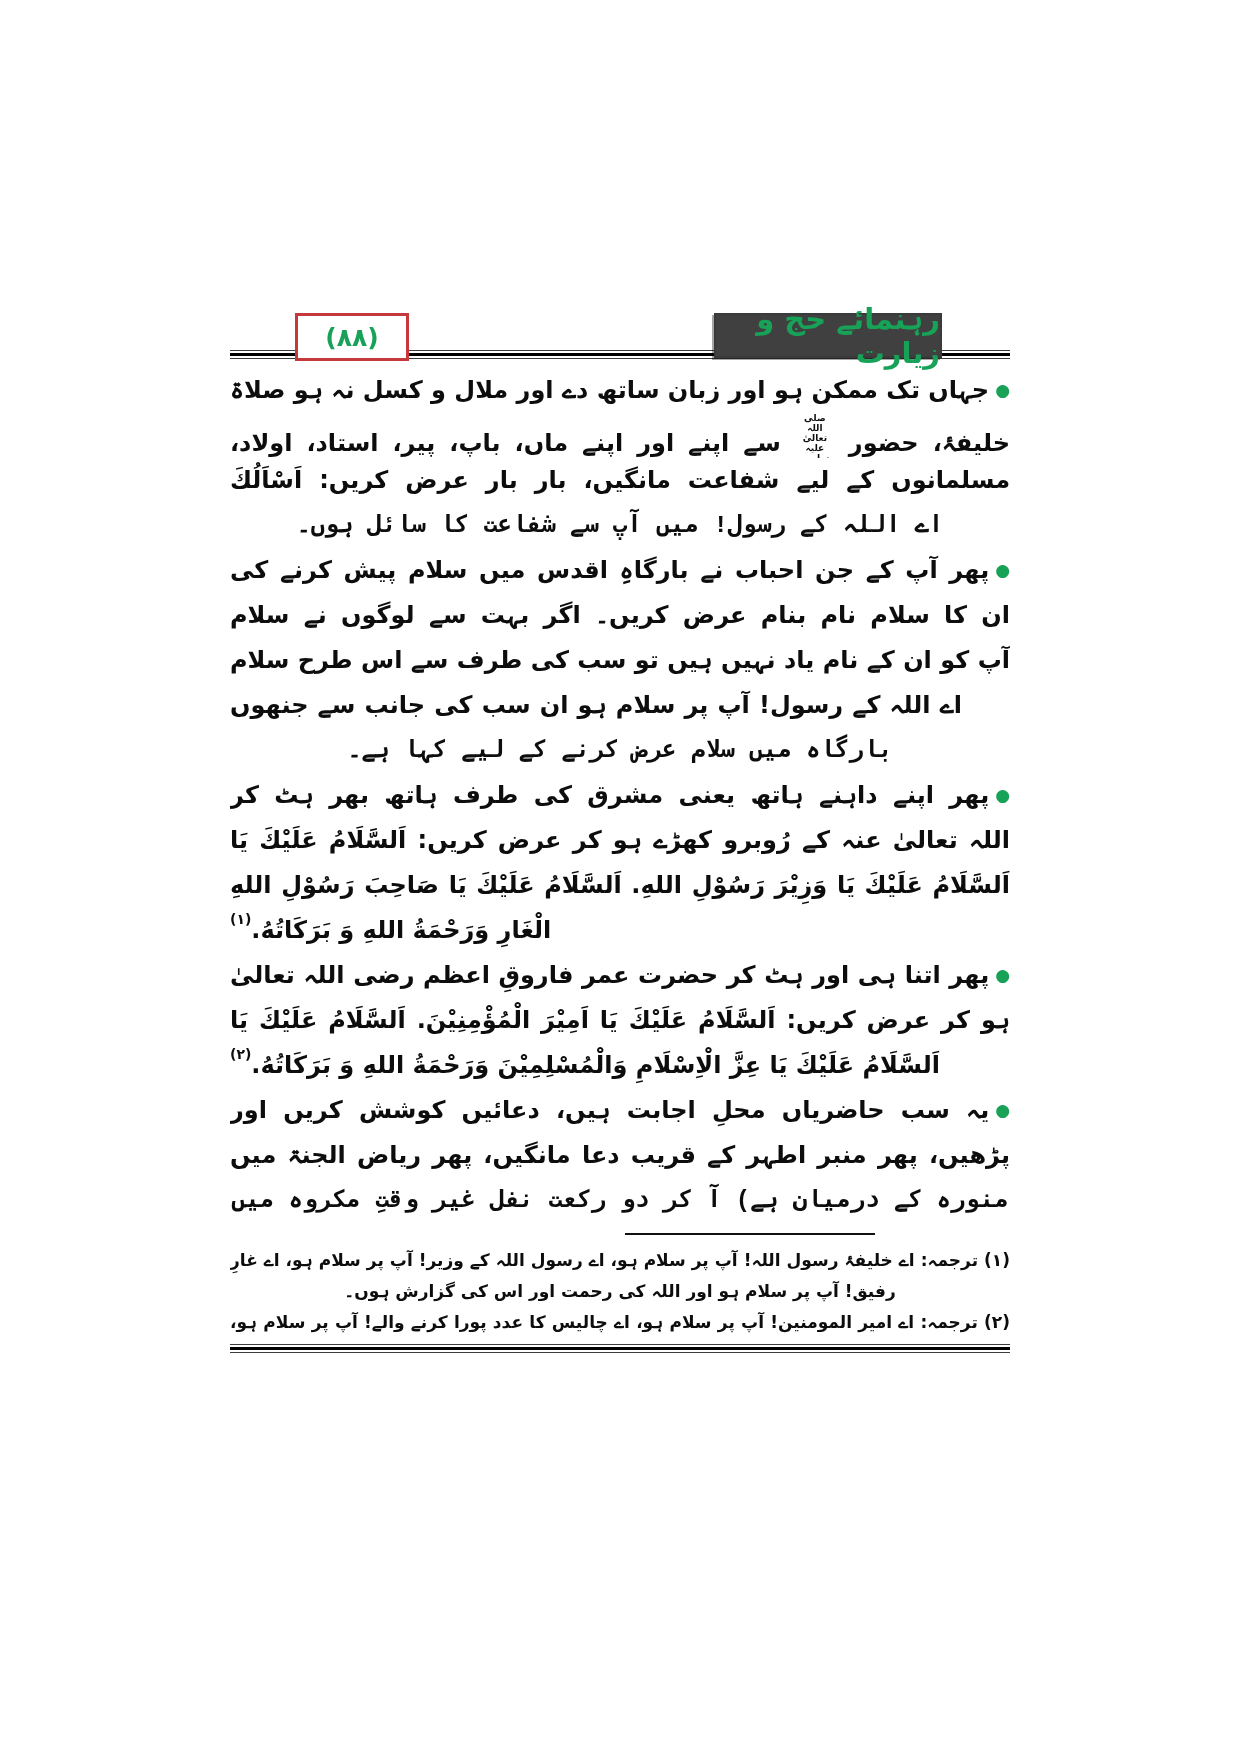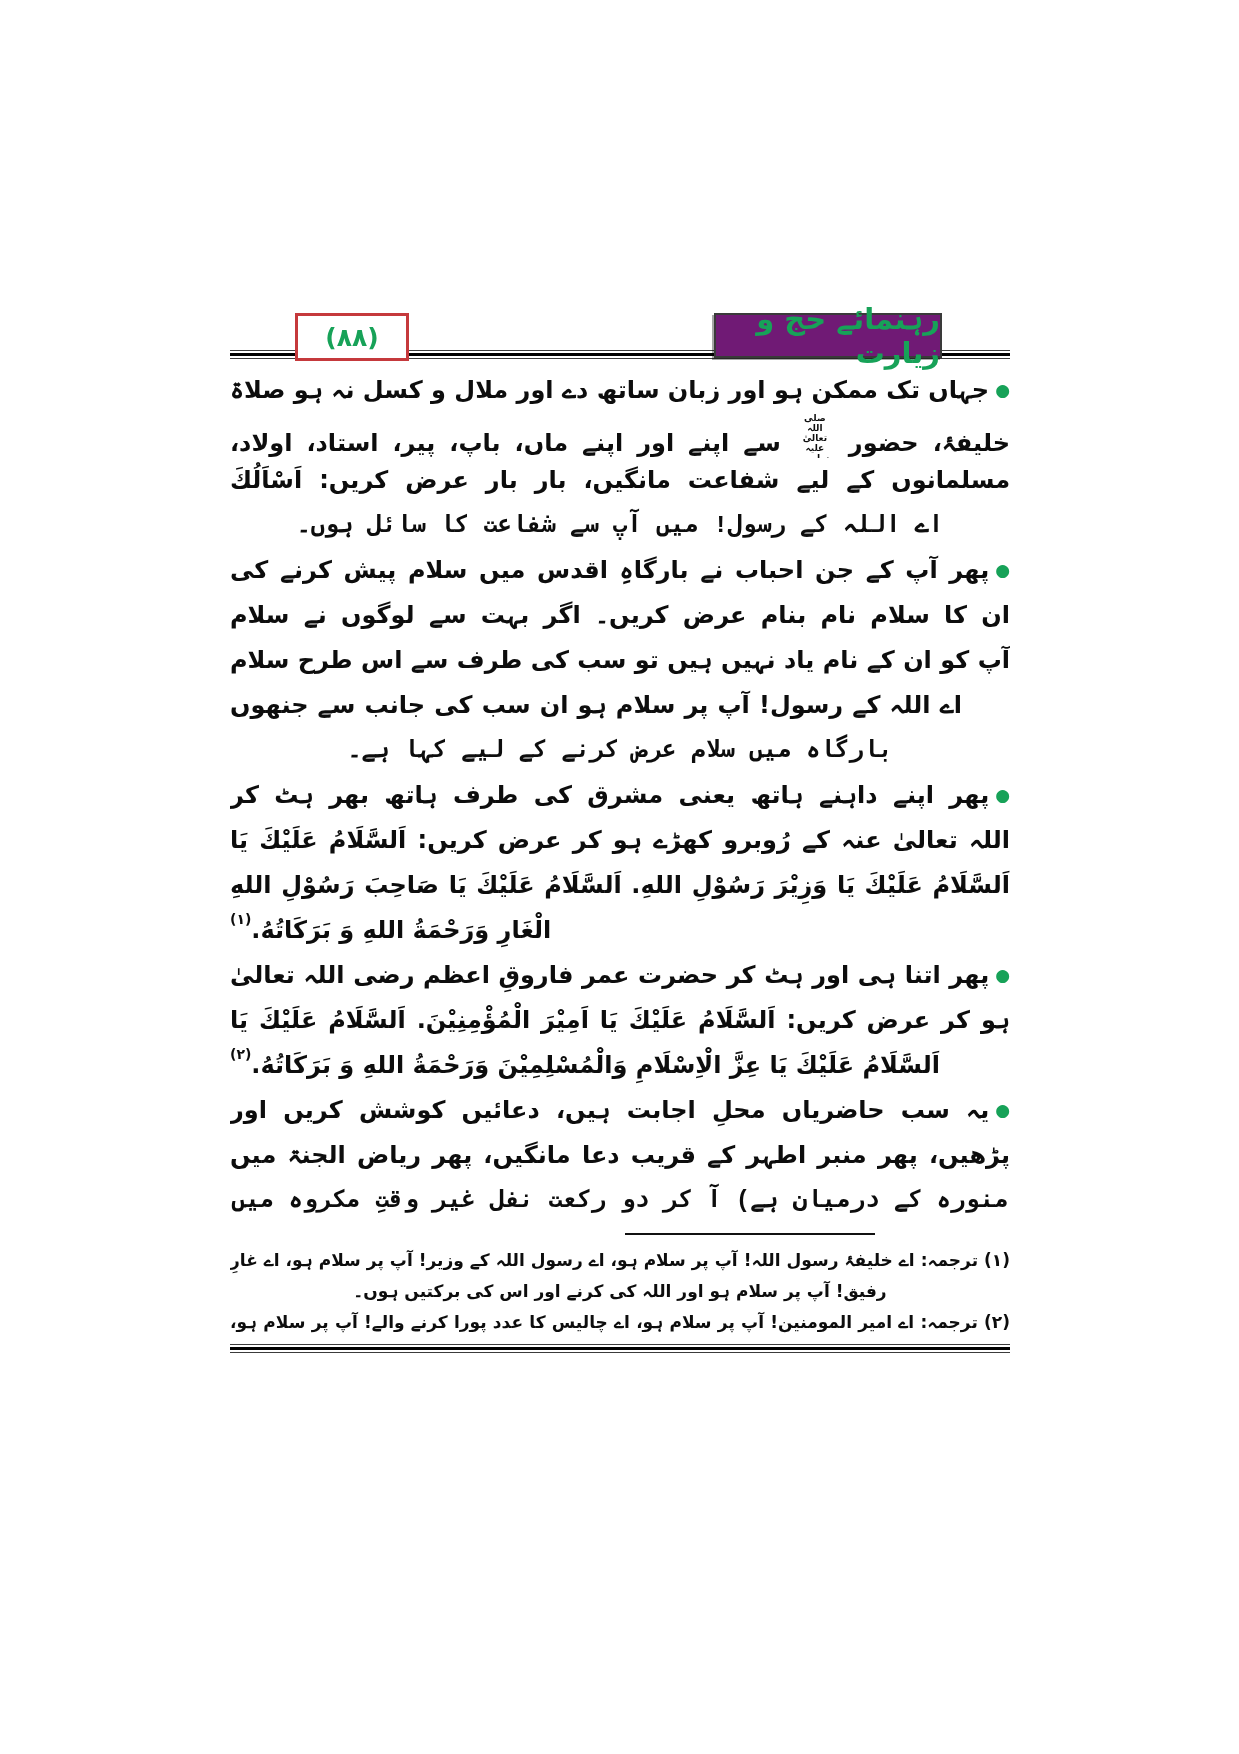--- a/index.html
+++ b/index.html
@@ -41,21 +41,21 @@
     background:#fff;
     border:3px solid var(--red);
     display:flex;align-items:center;justify-content:center;
     direction:rtl;
     font-size:25px;font-weight:bold;color:var(--green);
     letter-spacing:1px;
   }
   .title-box{
     position:absolute;top:7px;right:68px;z-index:2;
     width:224px;height:41px;
-    background:#701a75;
+    background:#404040;
     border:2px solid #3a3a3a;
     box-shadow:-2px 2px 0 rgba(0,0,0,0.35);
     display:flex;align-items:center;justify-content:center;
     font-size:29px;font-weight:bold;color:var(--green);
   }
   
   .body{padding-top:4px;font-size:24px;font-weight:bold;line-height:45px;}
   .line{height:45px;overflow:hidden;direction:rtl;}
   .line.j{text-align:justify;text-align-last:justify;}
   .line.c{text-align:center;font-family:Liberation Mono, monospace;}
@@ -169,20 +169,20 @@
       <div class="line j"><span>پڑھیں، پھر منبر اطہر کے قریب دعا مانگیں، پھر ریاض الجنۃ میں (یعنی اس جگہ جو منبر اور حجرۂ</span></div>
 
       <div class="line c"><span>منورہ کے درمیان ہے) آ کر دو رکعت نفل غیر وقتِ مکروہ میں پڑھ کر دعا کریں۔</span></div>
 
     </div>
 
     <div class="fn-sep"></div>
 
     <div class="footnotes">
       <div class="fline j"><span>(۱) ترجمہ: اے خلیفۂ رسول اللہ! آپ پر سلام ہو، اے رسول اللہ کے وزیر! آپ پر سلام ہو، اے غارِ ثور میں رسول اللہ کے</span></div>
-      <div class="fline c"><span>رفیق! آپ پر سلام ہو اور اللہ کی کرنے اور اس کی برکتیں ہوں۔</span></div>
+      <div class="fline c"><span>رفیق! آپ پر سلام ہو اور اللہ کی رحمت اور اس کی گزارش ہوں۔</span></div>
       <div class="fline j"><span>(۲) ترجمہ: اے امیر المومنین! آپ پر سلام ہو، اے چالیس کا عدد پورا کرنے والے! آپ پر سلام ہو، اے اسلام اور مسلمانوں</span></div>
     </div>
 
     <div class="triple-rule bottom-rule"></div>
 
   </div>
 </div>
 
 </body></html>

